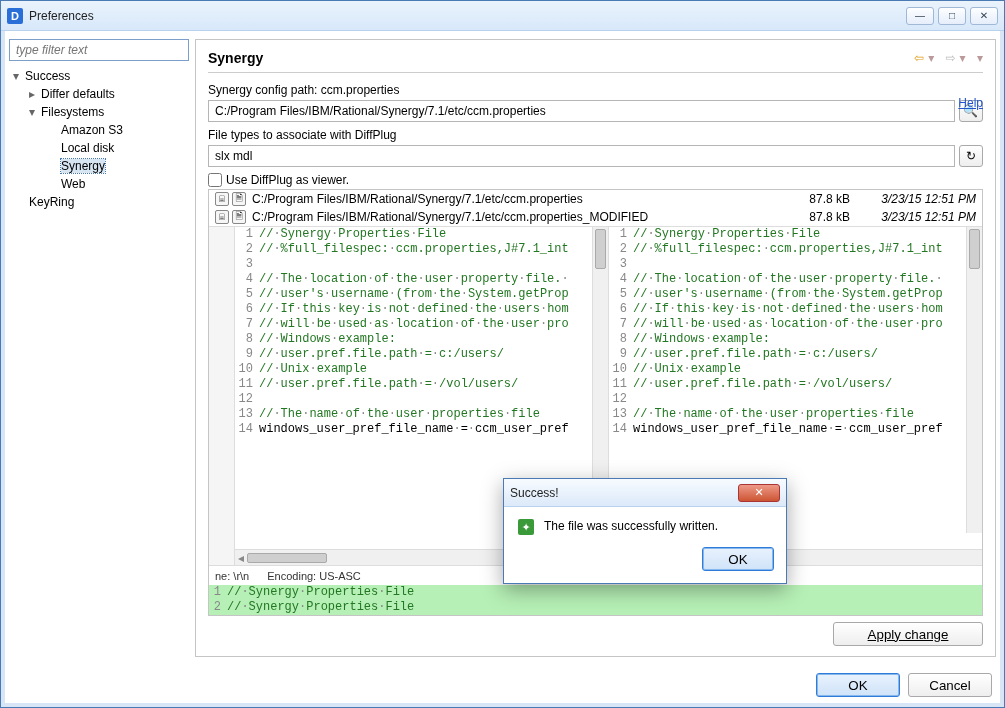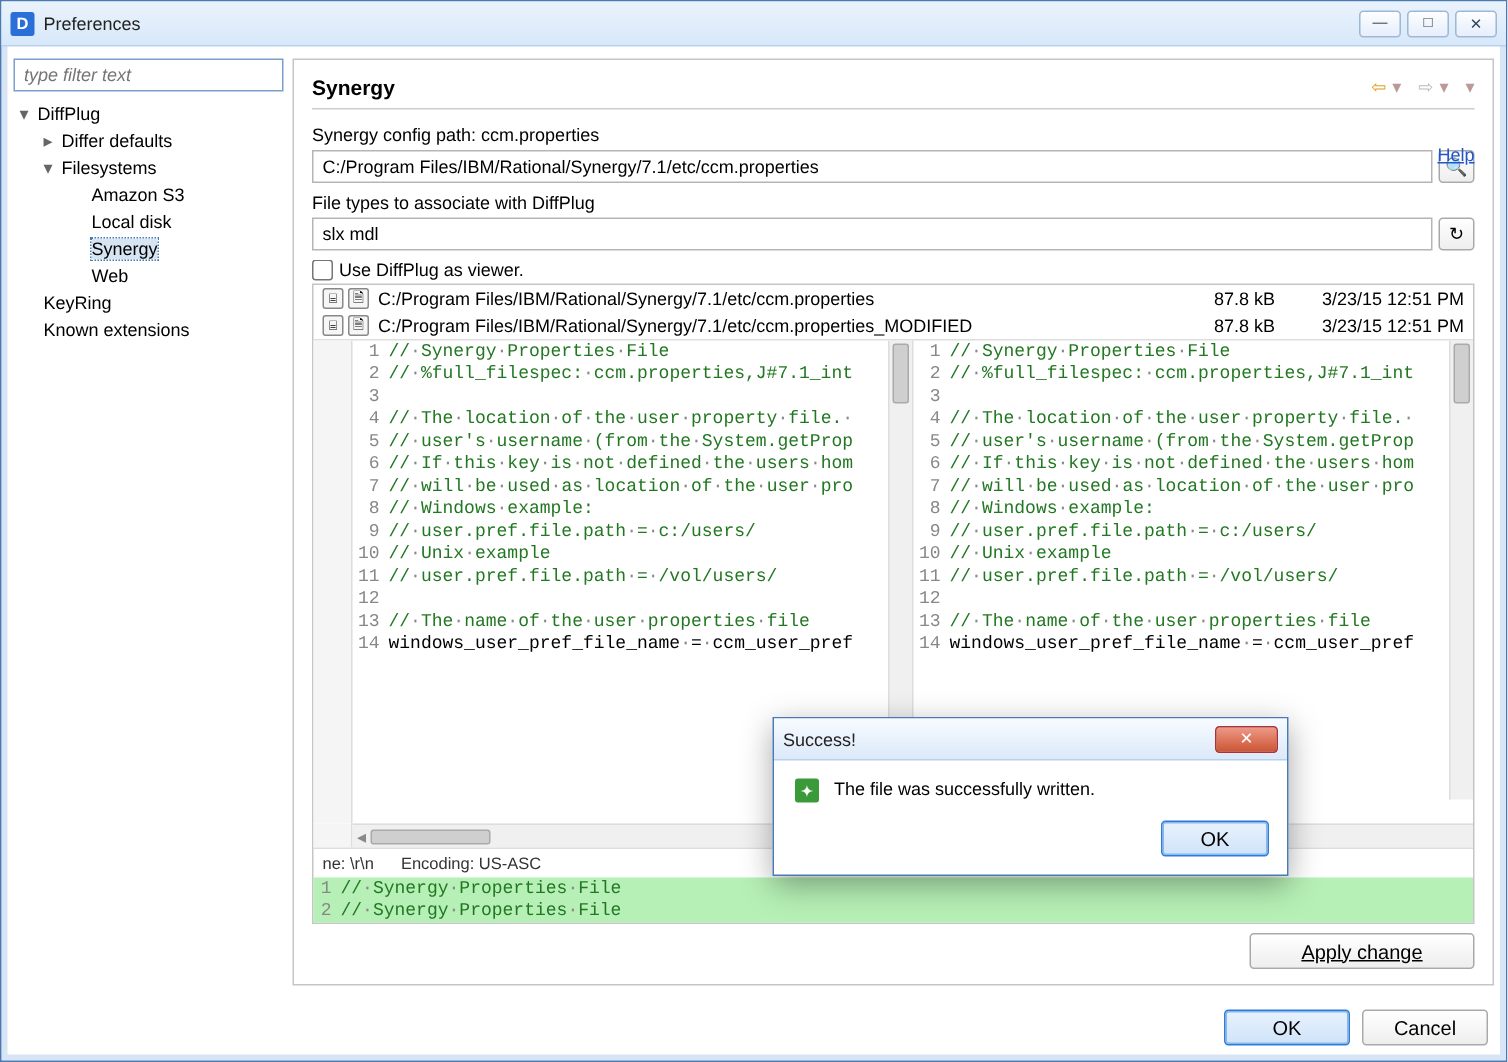--- a/index.html
+++ b/index.html
@@ -152,21 +152,21 @@
   font-size: 12px;
 }
 .file-row .icons { display:flex; gap:3px; }
 .mini-icon {
   width:14px; height:14px; border:1px solid #888; border-radius:2px;
   display:inline-flex; align-items:center; justify-content:center;
   font-size:9px; background:#f6f6f6;
 }
 .file-path { flex:1; }
 .file-size { width: 70px; text-align:right; }
-.file-date { width: 120px; text-align:right; padding-left:10px; }
+.file-date { width: 120px; text-align:right; padding-left:10px;font-style:italic; }
 .diff-area {
   flex: 1;
   display:flex;
   min-height: 0;
 }
 .gutter-left { width: 26px; background:#f5f5f5; border-right:1px solid #ddd; }
 .code-pane {
   flex:1;
   position:relative;
   overflow:hidden;
@@ -234,22 +234,22 @@
 }
 .footer-btn.default {
   border: 1px solid #2f7bd9;
   box-shadow: 0 0 0 1px #86b8ee inset;
   background: linear-gradient(#e9f2fd,#cfe3f9);
   text-align: center;
 }
 
 .modal {
   position:absolute;
-  left: 515px; top: 478px;
-  width: 344px;
+  left: 503px; top: 478px;
+  width: 284px;
   border: 1px solid #4a7ab3;
   background:#fff;
   box-shadow: 0 6px 20px rgba(0,0,0,0.35);
   z-index: 10;
 }
 .modal-titlebar {
   height: 28px;
   background: linear-gradient(#f7fbff,#dce9f9);
   display:flex; align-items:center; padding:0 6px;
   border-bottom:1px solid #b8d2ee;
@@ -291,29 +291,28 @@
     <span class="titlebar-spacer"></span>
     <div class="wbtn">—</div>
     <div class="wbtn">□</div>
     <div class="wbtn close">✕</div>
   </div>
 
   <div class="window-body">
     <div class="sidebar">
       <input class="filter-input" placeholder="type filter text" style="">
       <div class="tree">
-        <div class="tree-item tree-item-0 has-arrow expanded"><span>DiffPlug</span></div>
+        <div class="tree-item tree-item-0 has-arrow expanded"><span>Success</span></div>
         <div class="tree-item tree-item-1 has-arrow"><span>Differ defaults</span></div>
         <div class="tree-item tree-item-1 has-arrow expanded"><span>Filesystems</span></div>
         <div class="tree-item tree-item-3"><span>Amazon S3</span></div>
         <div class="tree-item tree-item-3"><span>Local disk</span></div>
         <div class="tree-item tree-item-3 selected"><span>Synergy</span></div>
         <div class="tree-item tree-item-3"><span>Web</span></div>
         <div class="tree-item tree-item-1"><span>KeyRing</span></div>
-        <div class="tree-item tree-item-1"><span>Known extensions</span></div>
       </div>
     </div>
 
     <div class="content-area">
       <div class="panel-header">
         <div class="panel-title">Synergy</div>
         <div class="navarrows">
           <span class="arrow-yellow">⇦</span><span>▾</span>
           &nbsp;
           <span style="color:#bbb">⇨</span><span>▾</span>

